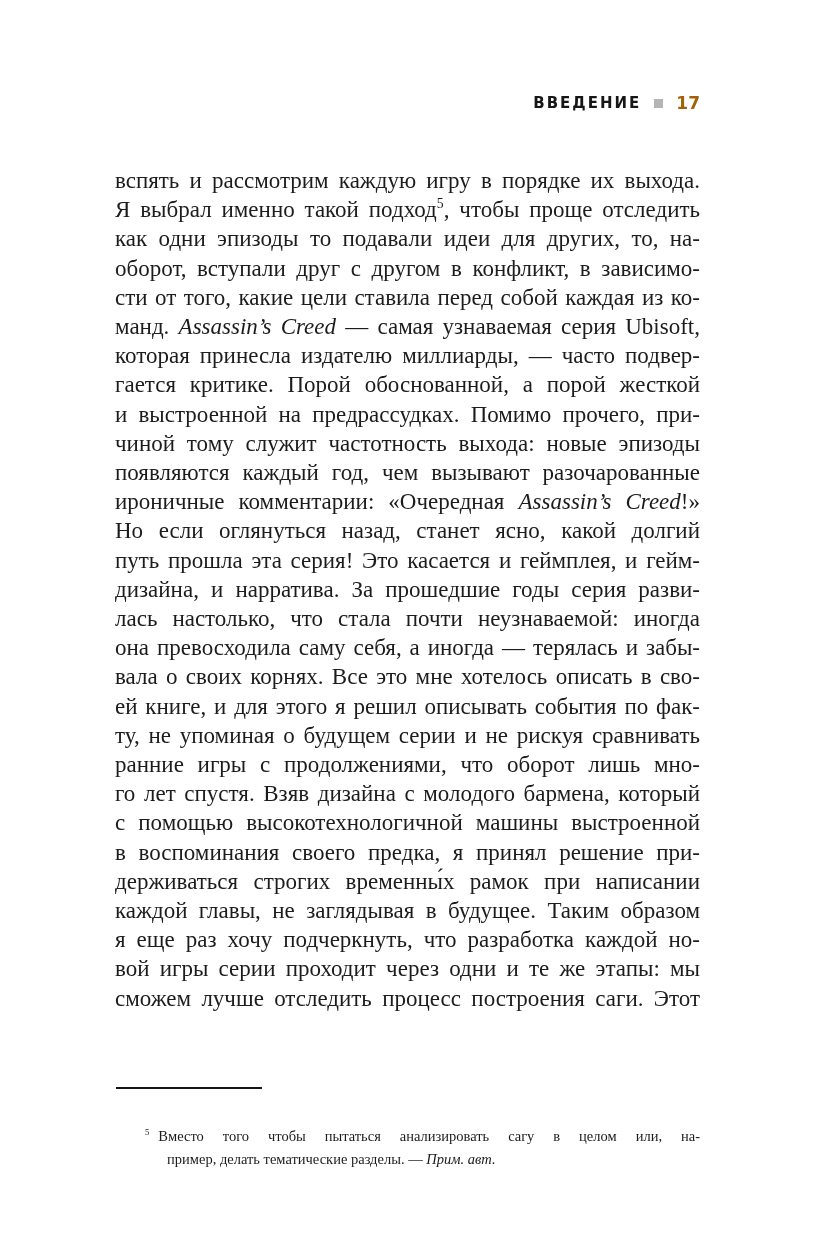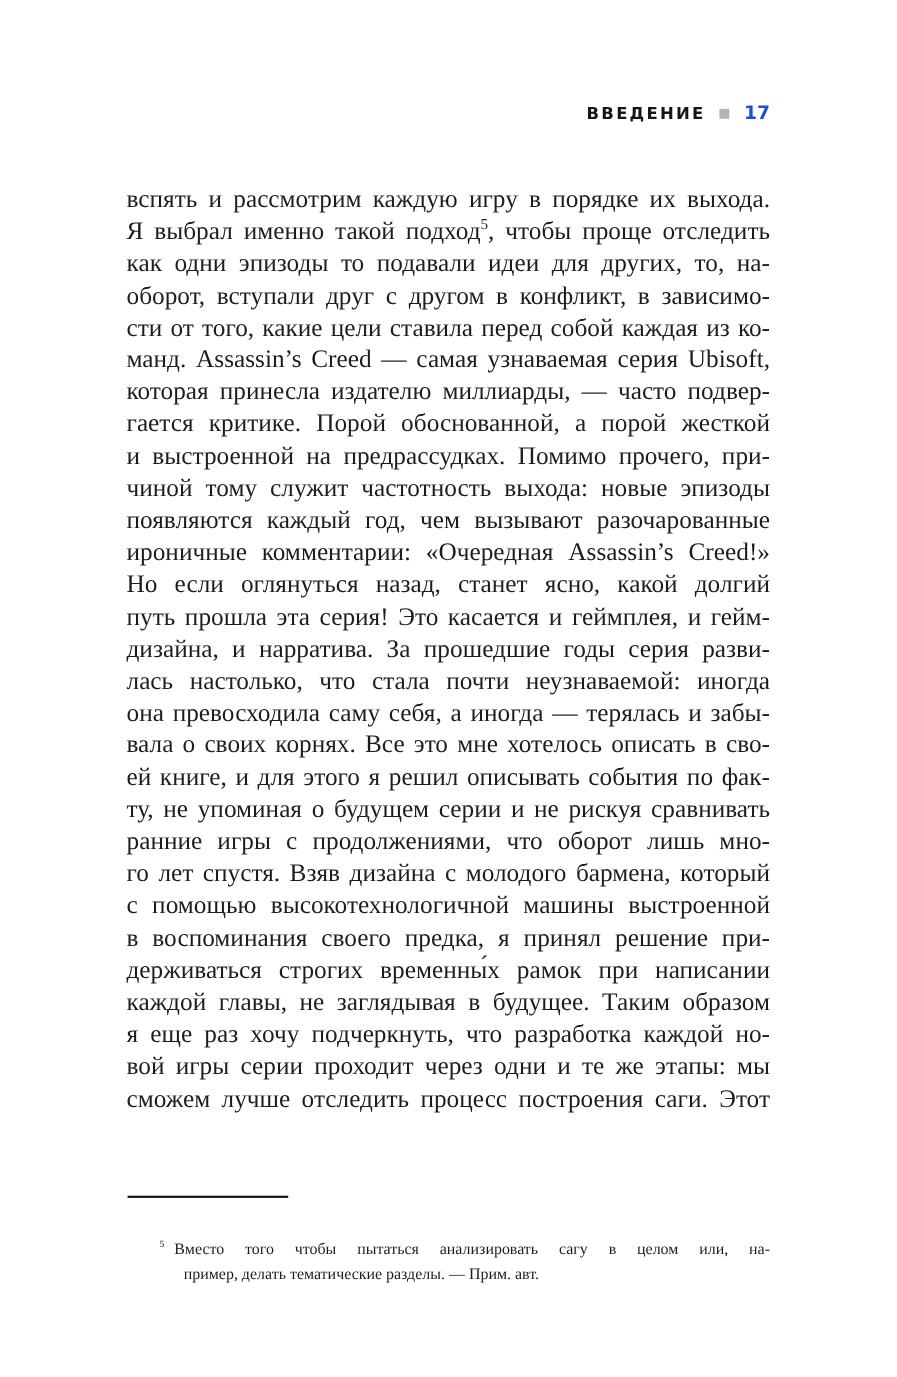--- a/index.html
+++ b/index.html
@@ -33,36 +33,36 @@
   }
   .sep-square {
     width: 9px;
     height: 9px;
     background: #b4b4b4;
     flex: 0 0 auto;
   }
   .page-num {
     font-weight: bold;
     font-size: 17px;
-    color: #1d4ed8;
+    color: #a16207;
   }
   .body-text {
     position: absolute;
     left: 115px;
     top: 166px;
     width: 585px;
     font-size: 23px;
     line-height: 29.2px;
     color: #1c1c1c;
   }
   .line {
     text-align: justify;
     text-align-last: justify;
   }
-  .it { }
+  .it { font-style: italic; }
   .sup {
     font-size: 0.6em;
     vertical-align: super;
     line-height: 0;
   }
   .footnote-rule {
     position: absolute;
     left: 116px;
     top: 1087px;
     width: 146px;

